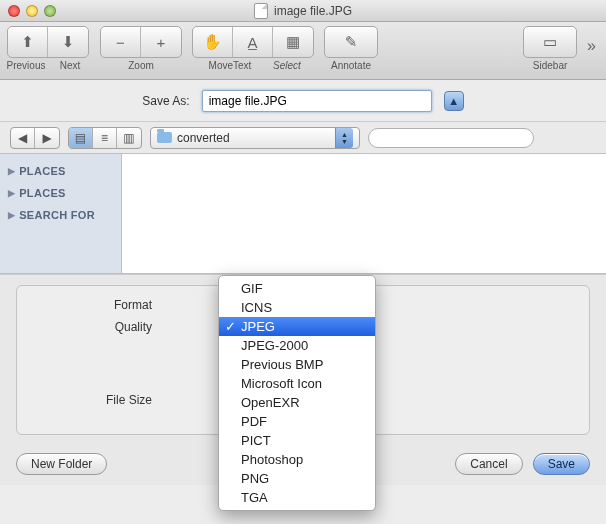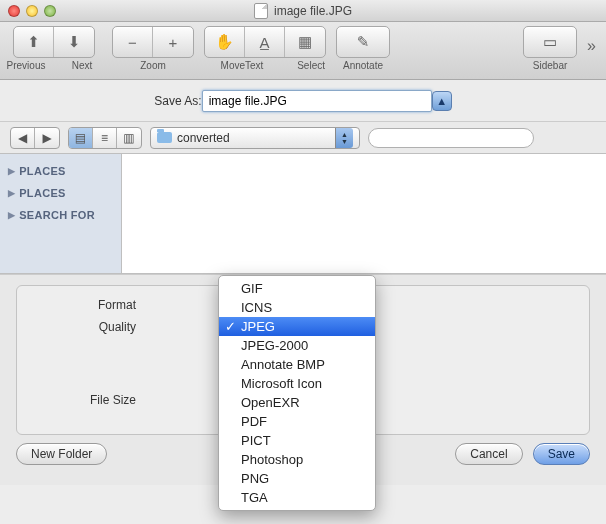--- a/index.html
+++ b/index.html
@@ -20,21 +20,21 @@
 .toolbar { height: 58px; background: linear-gradient(#e8e8e8,#d0d0d0); border-bottom: 1px solid #a8a8a8; display: flex; align-items: flex-start; padding: 4px 6px; gap: 10px; }
 .tb-group { display: flex; flex-direction: column; align-items: center; }
 .tb-seg { display: flex; height: 32px; border: 1px solid #a8a8a8; background: linear-gradient(#fdfdfd,#dcdcdc); border-radius: 5px; box-shadow: 0 1px 0 #fff inset; }
 .tb-btn { width: 40px; display: flex; align-items: center; justify-content: center; border-right: 1px solid #b8b8b8; color: #666; font-size: 15px; }
 .tb-btn:last-child { border-right: none; }
 .tb-label { font-size: 10px; color: #555; margin-top: 2px; }
 .tb-single { width: 52px; }
 .overflow { align-self: center; color: #666; font-size: 16px; padding: 0 4px 10px 0; }
 
 
-.saveas { height: 42px; display: flex; align-items: center; justify-content: center; gap: 0; background: #ececec; border-bottom: 1px solid #ccc; }
+.saveas { height: 42px; display: flex; align-items: center; justify-content: center; gap: 12px; background: #ececec; border-bottom: 1px solid #ccc; }
 .saveas label { font-size: 12px; color: #333; }
 .saveas input { width: 230px; height: 22px; border: 1px solid #8aa8c8; border-radius: 2px; padding: 0 6px; font-size: 12px; box-shadow: 0 0 3px #7aa7d8; }
 .disclose { width: 20px; height: 20px; border: 1px solid #5b7fb0; background: linear-gradient(#bcd6f5,#6f9fd8); border-radius: 4px; display: flex; align-items: center; justify-content: center; color: #1a3a6a; font-size: 11px; }
 
 
 .navrow { height: 32px; background: #eaeaea; border-bottom: 1px solid #bfbfbf; display: flex; align-items: center; padding: 0 10px; gap: 8px; }
 .navseg { display: flex; height: 22px; border: 1px solid #a0a0a0; border-radius: 4px; background: linear-gradient(#fff,#e6e6e6); overflow: hidden; }
 .navseg .seg { width: 24px; display: flex; align-items: center; justify-content: center; border-right: 1px solid #b0b0b0; color: #555; font-size: 12px; }
 .navseg .seg:last-child { border-right: none; }
 .navseg .seg.active { background: linear-gradient(#b8d2f0,#8fb5e0); }
@@ -48,34 +48,34 @@
 
 
 .body-split { display: flex; height: 120px; background: #fff; border-bottom: 1px solid #bfbfbf; }
 .sidebar { width: 122px; background: #dbe2ec; border-right: 1px solid #bfbfbf; padding: 6px 4px; }
 .sb-item { display:flex; align-items:center; gap:4px; font-size: 11px; font-weight: bold; color: #56647e; padding: 5px 4px; letter-spacing: .3px; }
 .sb-tri { color: #7b88a0; font-size: 9px; }
 .filepane { flex:1; background:#fff; }
 
 
 .opts { position: relative; background: #e8e8e8; padding: 10px 16px 8px; border-top: 1px solid #ccc; }
-.opts-box { border: 1px solid #c3c3c3; border-radius: 6px; background: #eeeeee; padding: 12px 2px 14px; min-height: 150px; }
+.opts-box { border: 1px solid #c3c3c3; border-radius: 6px; background: #eeeeee; padding: 12px 18px 14px; min-height: 150px; }
 .opt-row { display: flex; align-items: center; margin-bottom: 8px; font-size: 12px; color: #333; }
 .opt-lab { width: 125px; text-align: right; padding-right: 8px; }
 .opt-field { flex:1; color:#555; }
 .ghost-text { color:#bbb; font-size:11px; line-height:1.5; margin-top:4px; }
 
 
 .menu { position: absolute; top: 0; left: 218px; width: 158px; background: #fff; border: 1px solid #a8a8a8; border-radius: 5px; box-shadow: 0 6px 18px rgba(0,0,0,.35); padding: 3px 0; z-index: 50; font-size: 13px; }
 .menu-item { padding: 2px 10px 2px 22px; color: #222; position: relative; }
 .menu-item.selected { background: #2a6ff0; background: linear-gradient(#4d8cf5,#1f5fe0); color: #fff; }
 .menu-item.selected .check { position: absolute; left: 6px; color: #fff; }
 
 
-.footer { height: 42px; background: #e8e8e8; display: flex; padding: 0 16px; }
+.footer { height: 42px; background: #e8e8e8; display: flex; align-items: center; padding: 0 16px; }
 .pill { height: 22px; padding: 0 14px; border: 1px solid #9a9a9a; border-radius: 11px; background: linear-gradient(#fdfdfd,#dedede); font-size: 12px; color: #333; display: flex; align-items: center; box-shadow: 0 1px 0 #fff inset; }
 .pill.primary { background: linear-gradient(#c9ddfb,#6f9fe6); border-color: #5a7fb8; color: #0a2a55; }
 .spacer { flex:1; }
 </style>
 </head>
 <body>
 
 <div class="titlebar">
   <div class="traffic">
     <span class="tl-red"></span>
@@ -87,21 +87,21 @@
     <span>image file.JPG</span>
   </div>
 </div>
 
 <div class="toolbar">
   <div class="tb-group">
     <div class="tb-seg">
       <div class="tb-btn">⬆</div>
       <div class="tb-btn">⬇</div>
     </div>
-    <div style="display:flex; gap:16px;">
+    <div style="display:flex; gap:4px;">
       <div class="tb-label" style="width:40px; text-align:center;">Previous</div>
       <div class="tb-label" style="width:40px; text-align:center;">Next</div>
     </div>
   </div>
 
   <div class="tb-group">
     <div class="tb-seg">
       <div class="tb-btn">−</div>
       <div class="tb-btn">+</div>
     </div>
@@ -110,21 +110,21 @@
 
   <div class="tb-group">
     <div class="tb-seg">
       <div class="tb-btn">✋</div>
       <div class="tb-btn">A̲</div>
       <div class="tb-btn">▦</div>
     </div>
     <div style="display:flex;">
       <div class="tb-label" style="width:40px;text-align:right;">Move</div>
       <div class="tb-label" style="width:40px;text-align:left;">Text</div>
-      <div class="tb-label" style="width:40px;text-align:right;">Select</div>
+      <div class="tb-label" style="width:40px;text-align:left;font-style:italic;">Select</div>
     </div>
   </div>
 
   <div class="tb-group">
     <div class="tb-seg">
         <div class="tb-btn tb-single">✎</div>
       </div>
     <div class="tb-label">Annotate</div>
   </div>
 
@@ -202,21 +202,21 @@
       <div class="opt-lab">File Size</div>
       <div class="opt-field"></div>
     </div>
   </div>
 
   <div class="menu">
     <div class="menu-item"><span>GIF</span></div>
     <div class="menu-item"><span>ICNS</span></div>
     <div class="menu-item selected"><span class="check">✓</span><span>JPEG</span></div>
     <div class="menu-item"><span>JPEG-2000</span></div>
-    <div class="menu-item"><span>Annotate BMP</span></div>
+    <div class="menu-item"><span>Previous BMP</span></div>
     <div class="menu-item"><span>Microsoft Icon</span></div>
     <div class="menu-item"><span>OpenEXR</span></div>
     <div class="menu-item"><span>PDF</span></div>
     <div class="menu-item"><span>PICT</span></div>
     <div class="menu-item"><span>Photoshop</span></div>
     <div class="menu-item"><span>PNG</span></div>
     <div class="menu-item"><span>TGA</span></div>
 
   </div>
 </div>

